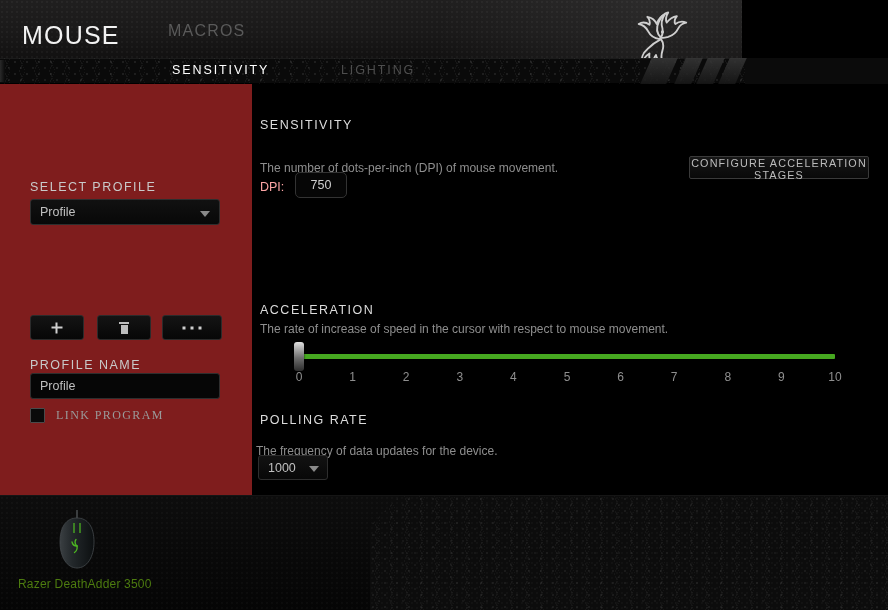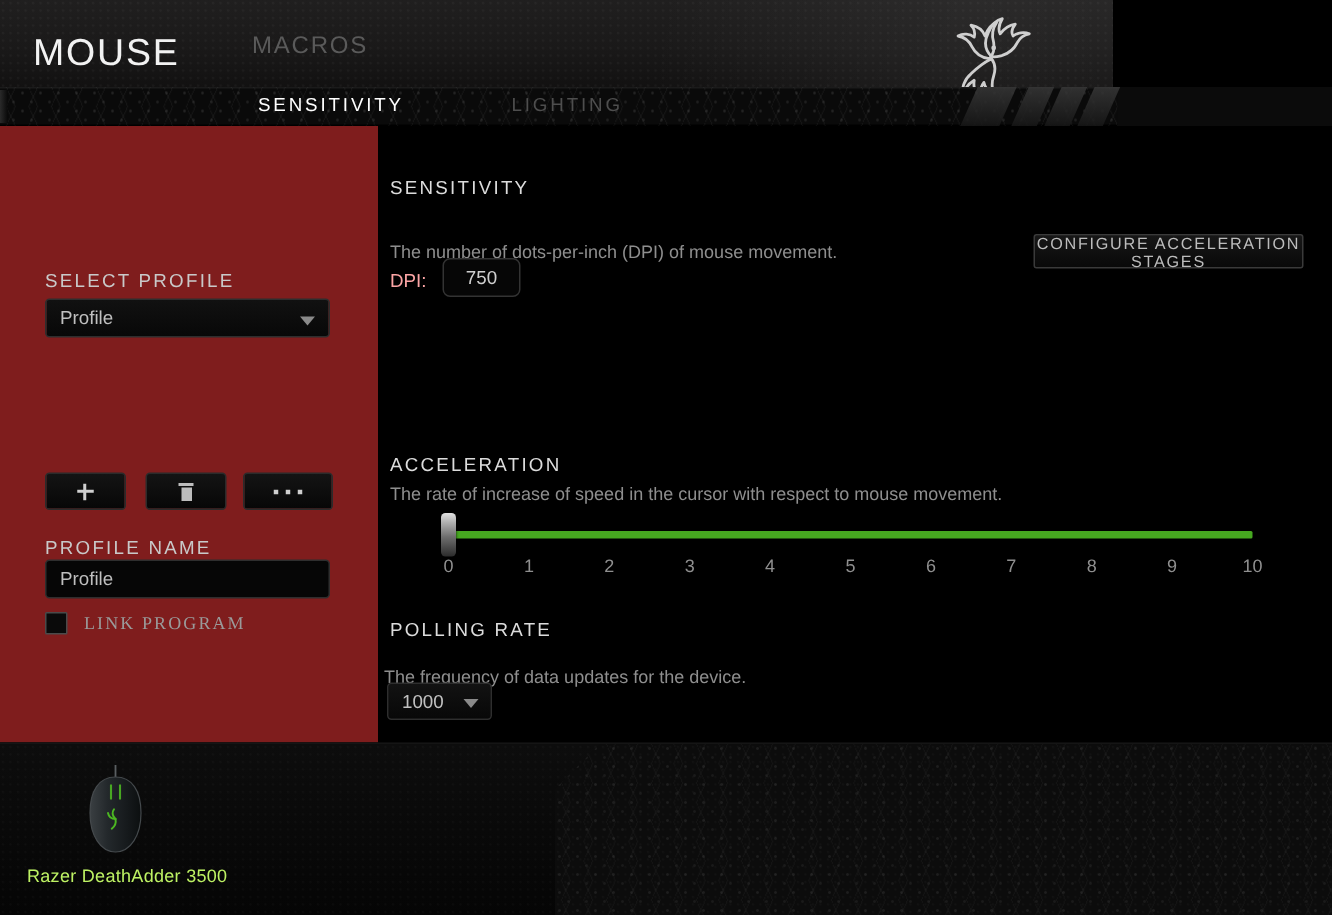--- a/index.html
+++ b/index.html
@@ -427,21 +427,21 @@
 
   .device-thumb {
     position: absolute;
     left: 55px; top: 14px;
     width: 44px; height: 62px;
   }
   .device-name {
     position: absolute;
     left: 18px; top: 81px;
     font-size: 12px;
-    color: #bef264;
+    color: #4d7c0f;
     letter-spacing: 0.2px;
   }
 </style>
 </head>
 <body>
 
 <div id="app">
 
   <div class="header">
     <div class="header-tex"></div>

